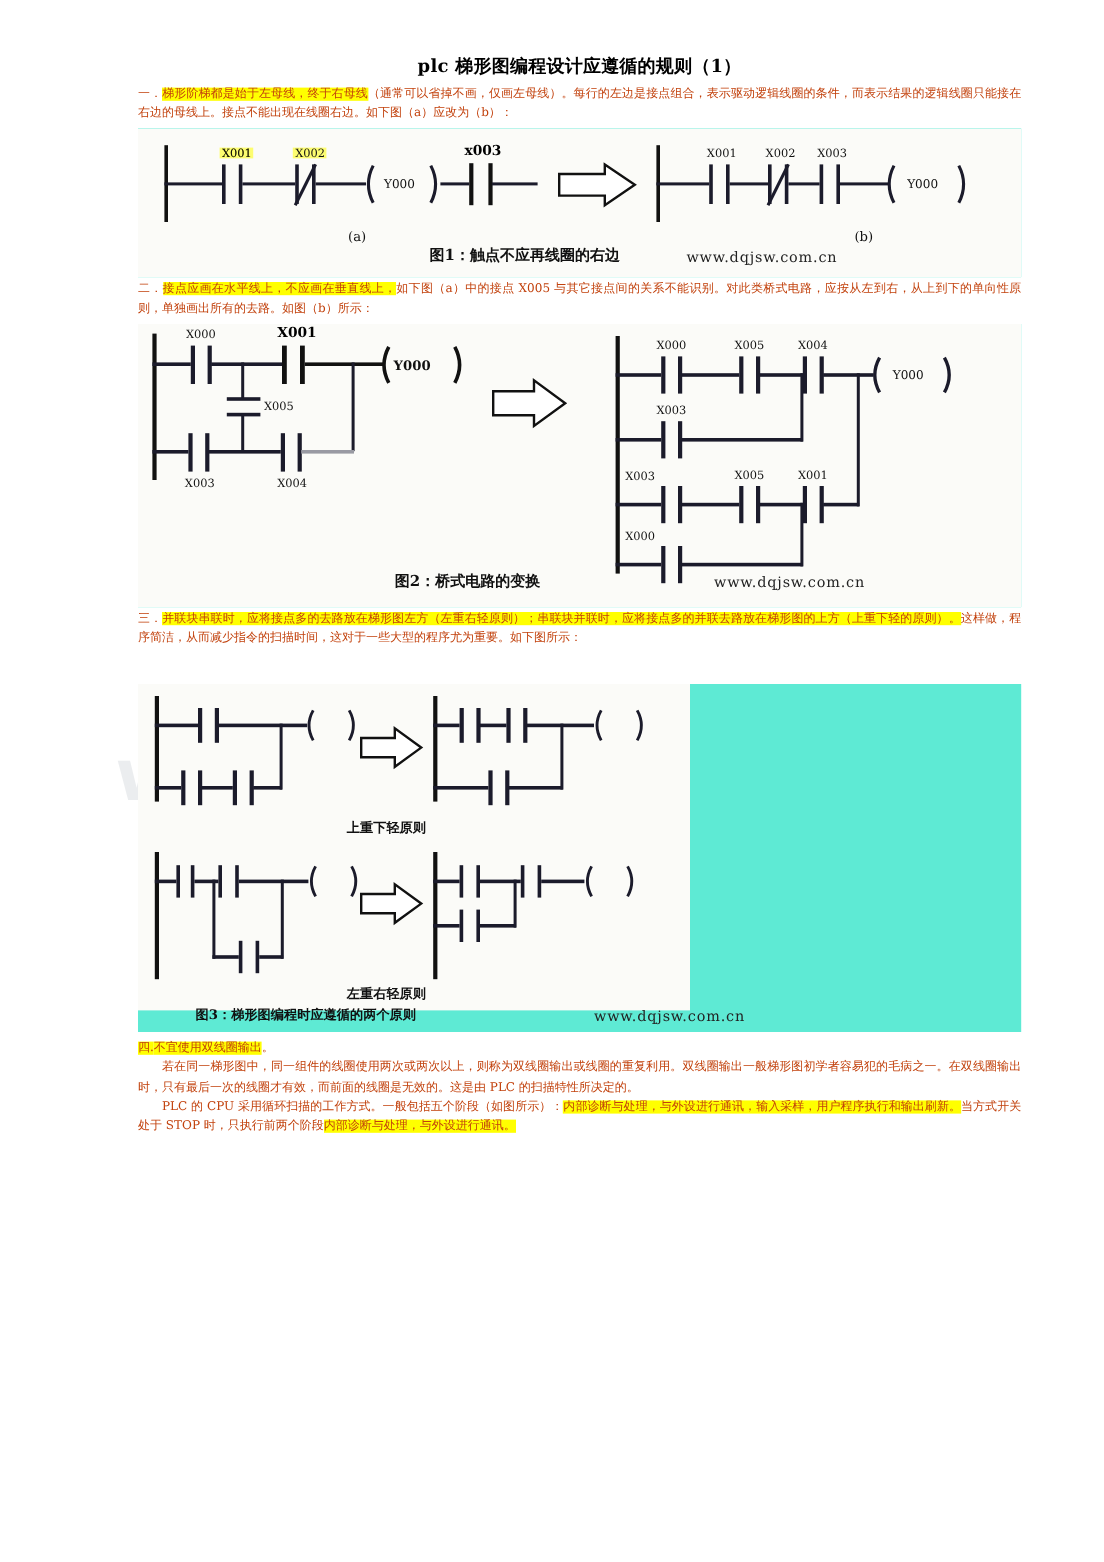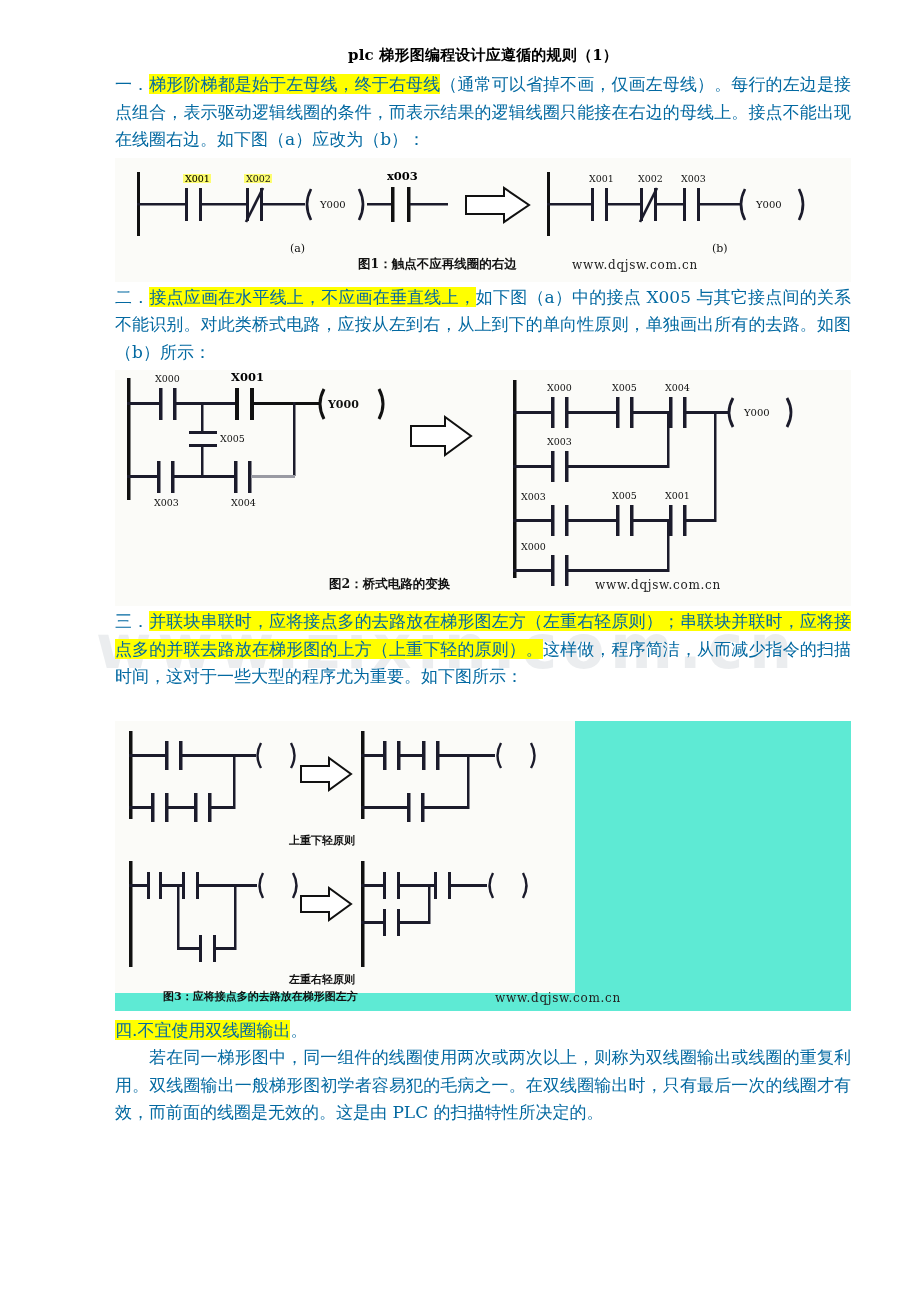--- a/index.html
+++ b/index.html
@@ -28,23 +28,23 @@
     text-align: center;
     font-weight: bold;
     font-size: 15px;
     font-family: "DejaVu Serif", "Liberation Serif", serif;
     letter-spacing: 0.2px;
     margin: 0 0 6px 0;
     color: #000;
   }
   .para {
     font-family: "DejaVu Serif", "Liberation Serif", serif;
-    font-size: 17px;
+    font-size: 10px;
     line-height: 1.62;
-    color: #0369a1;
+    color: #c2410c;
     margin: 0;
     text-align: justify;
     text-justify: inter-ideograph;
   }
   .para.indent {
     text-indent: 2em;
   }
   .hl {
     background: #ffff00;
   }
@@ -343,24 +343,25 @@
         <path d="M 408 152 Q 415 164.5 408 177" stroke="#1b1b2b" stroke-width="2.4" fill="none"></path>
 
         <rect x="246" y="200" width="22" height="3" fill="#1b1b2b"></rect>
         <rect x="268" y="188" width="3" height="27" fill="#1b1b2b"></rect>
         <rect x="282" y="188" width="3" height="27" fill="#1b1b2b"></rect>
         <rect x="285" y="200" width="30" height="3" fill="#1b1b2b"></rect>
         <rect x="313" y="163" width="2.5" height="40" fill="#1b1b2b"></rect>
         <text x="174" y="262" font-family="'DejaVu Serif',serif" font-size="11" font-weight="bold" fill="#111">左重右轻原则</text>
       </svg>
       <div style="position:absolute; left:0; top:268px; width:100%;">
-        <span class="fig-caption" style="position:absolute; left:48px; top:0; font-size:11px;">图3：应将接点多的去路放在梯形图左方</span>
+        <span class="fig-caption" style="position:absolute; left:48px; top:0; font-size:11px;">图3：梯形图编程时应遵循的两个原则</span>
         <span class="watermark-site" style="position:absolute; left:380px; top:2px;">www.dqjsw.com.cn</span>
       </div>
     </div>
 
     <p class="para" style="margin-top:6px;"><span class="hl">四.</span><span class="hl">不宜使用双线圈输出</span><span>。</span></p>
 
     <p class="para indent">若在同一梯形图中，同一组件的线圈使用两次或两次以上，则称为双线圈输出或线圈的重复利用。双线圈输出一般梯形图初学者容易犯的毛病之一。在双线圈输出时，只有最后一次的线圈才有效，而前面的线圈是无效的。这是由 PLC 的扫描特性所决定的。</p>
 
+    <p class="para indent"><span>PLC 的 CPU 采用循环扫描的工作方式。一般包括五个阶段（如图所示）：</span><span class="hl">内部诊断与处理，与外设进行通讯，输入采样，用户程序执行和输出刷新。</span><span>当方式开关处于 STOP 时，只执行前两个阶段</span><span class="hl">内部诊断与处理，与外设进行通讯。</span></p>
 
   </div>
 </div>
 
 </body></html>

